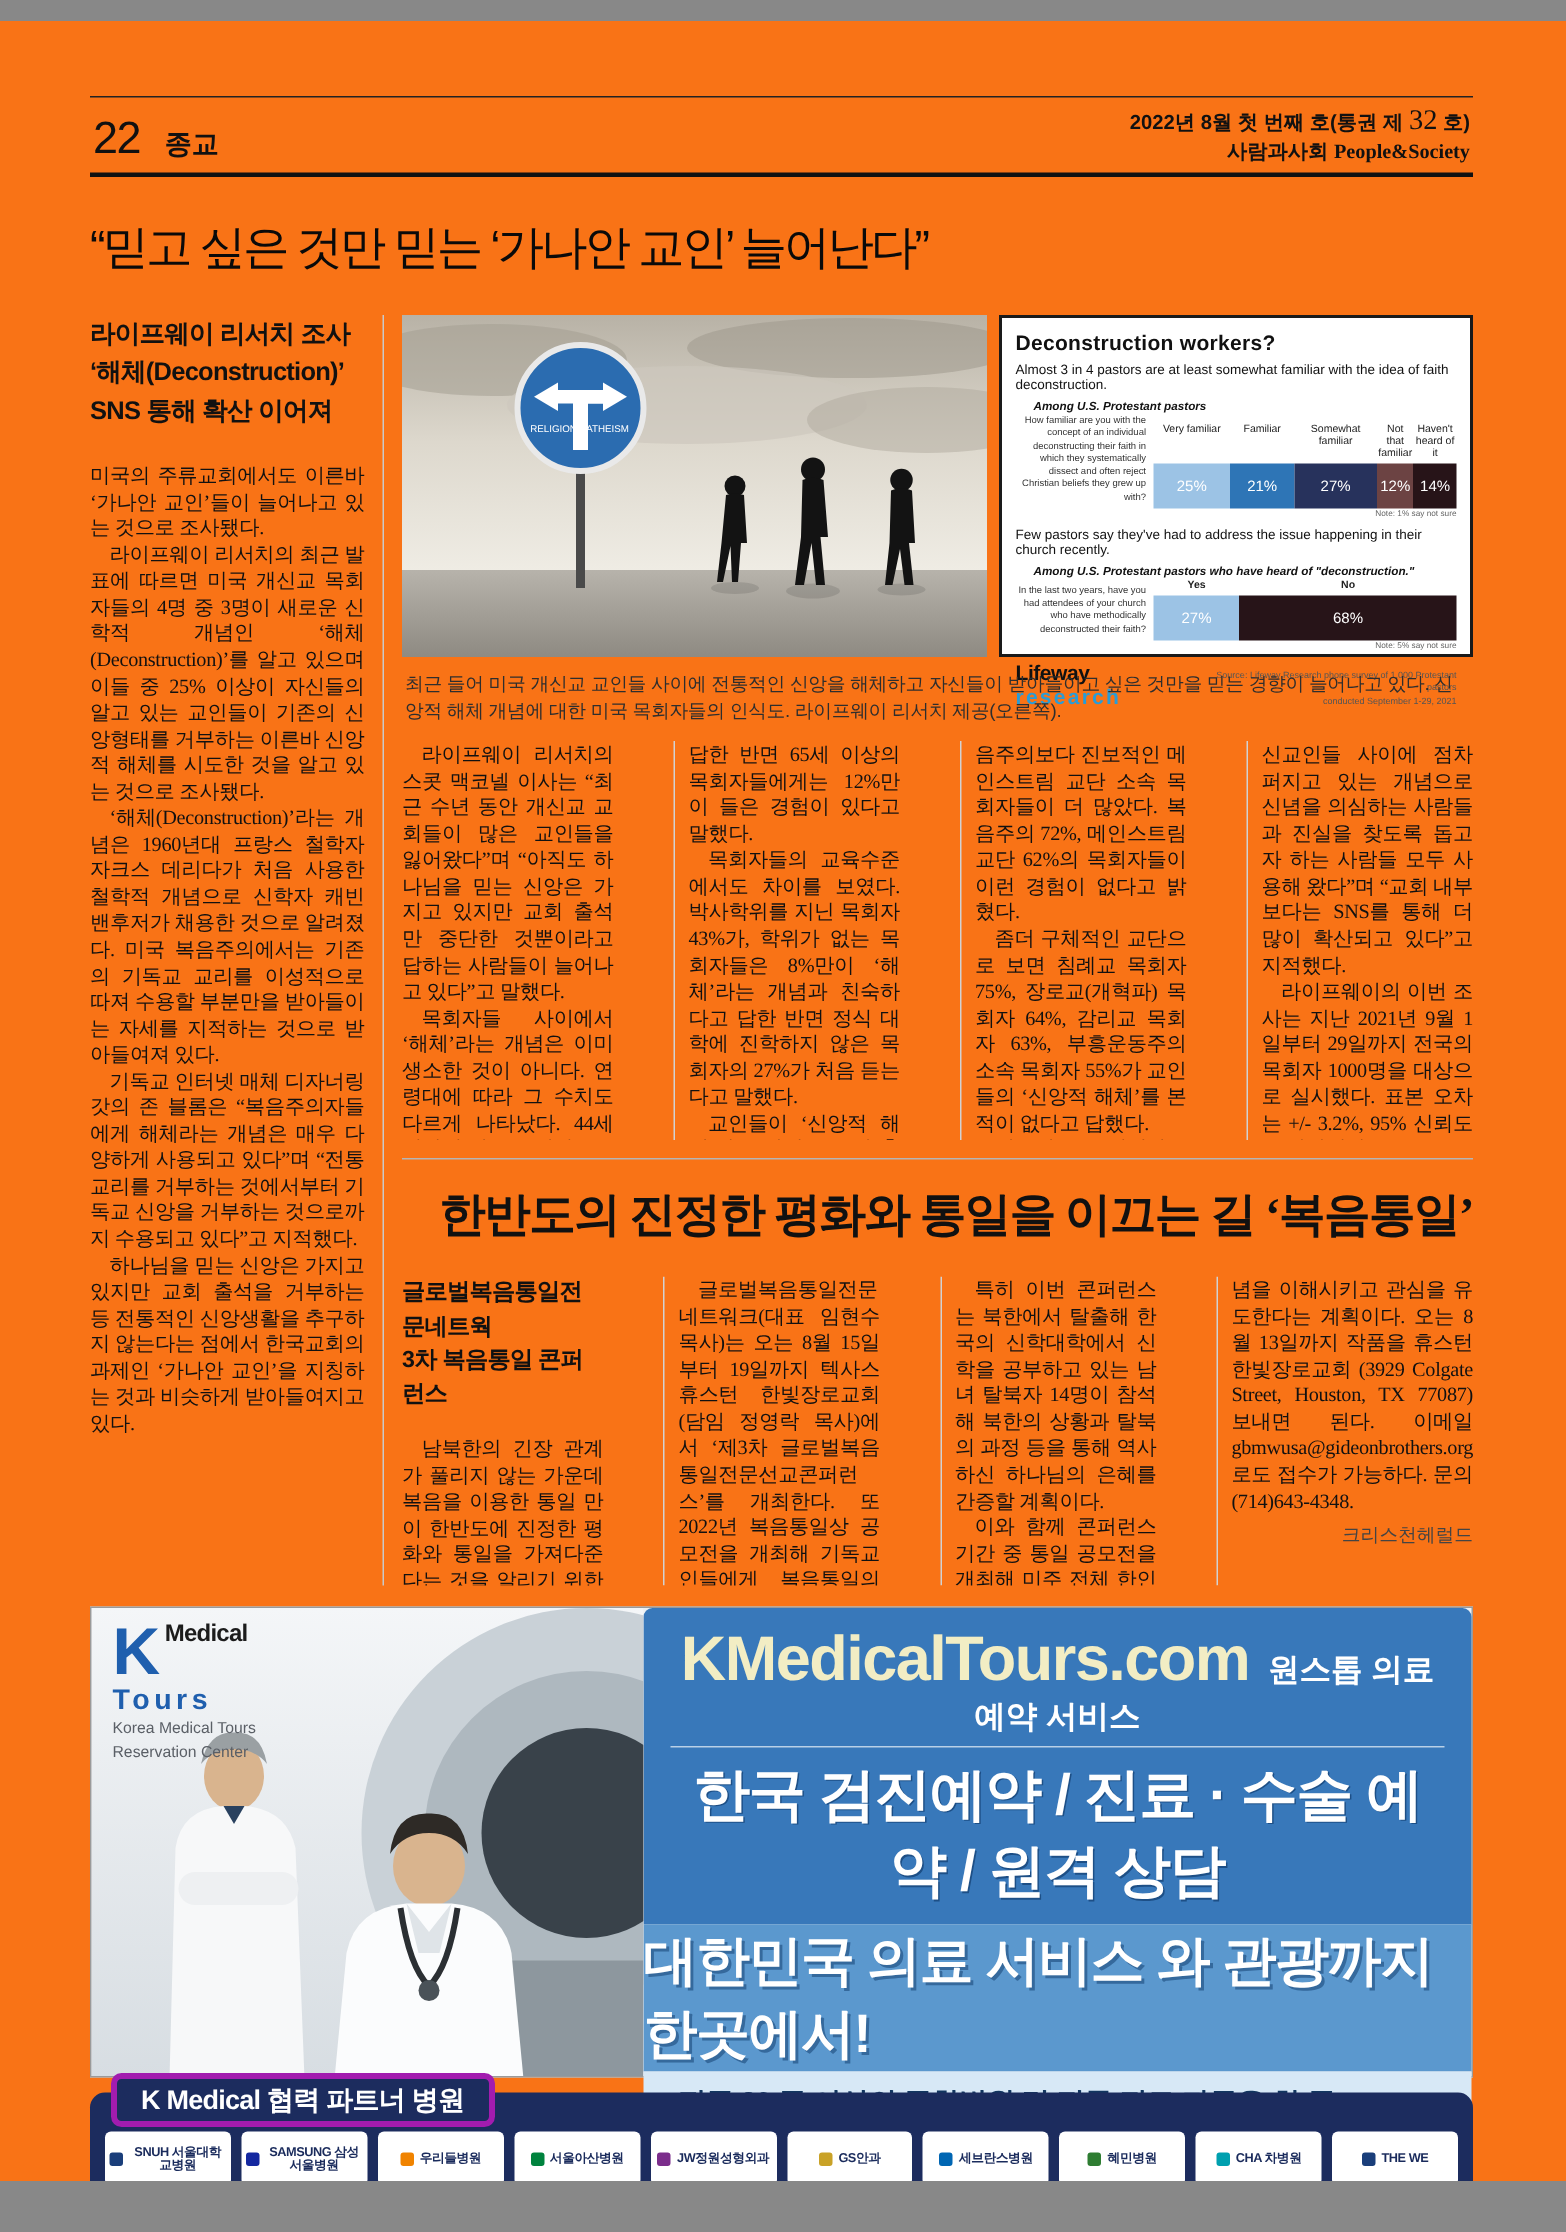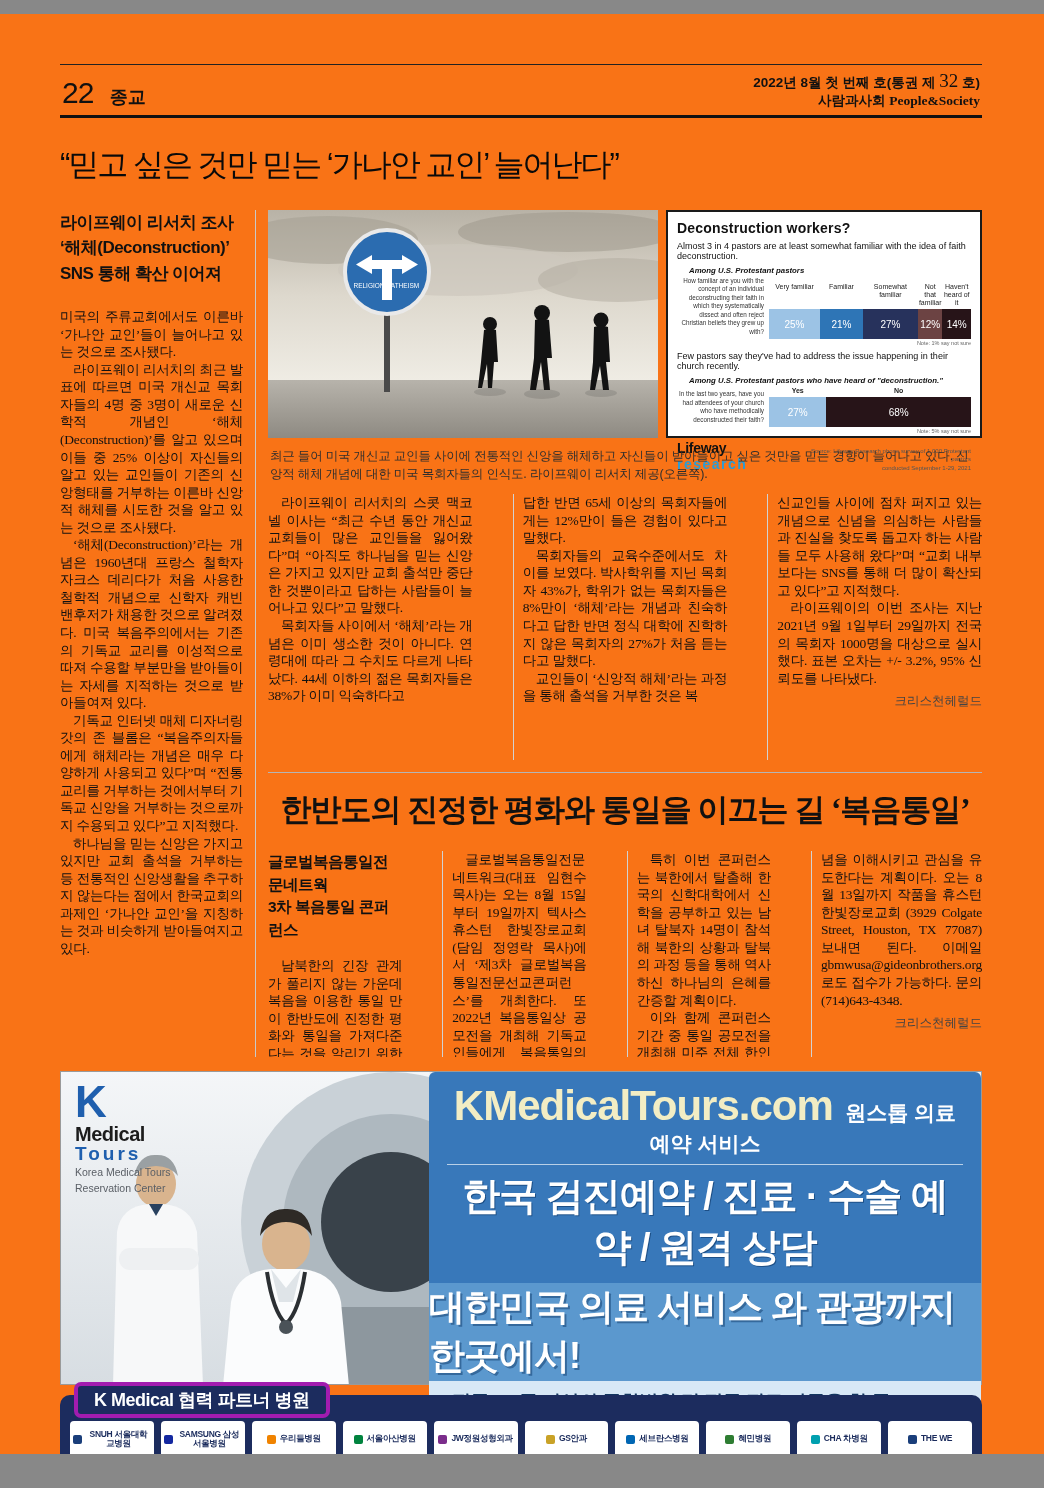--- a/index.html
+++ b/index.html
@@ -62,30 +62,30 @@
   .cols4 .col { flex:1; padding:0 9px; border-left:1px solid #d2d2d2; }
   .cols4 .col:first-child { border-left:none; padding-left:0; }
   .cols4 .col:last-child { padding-right:0; }
   .a1cols { height:266px; overflow:hidden; margin-top:2px; }
 
   .byline { font-family:"Liberation Serif",serif; font-size:12.5px; color:#444; text-align:right; margin-top:6px; }
 
   
   .article2 { border-top:1px solid #b5b5b5; margin-top:12px; padding-top:12px; }
   .headline2 { font-family:"Liberation Serif",serif; font-size:31px; font-weight:700;
-               text-align:center; letter-spacing:-1px; margin:4px 0 20px 0; }
+               text-align:right; letter-spacing:-1px; margin:4px 0 20px 0; }
   .a2cols { height:206px; overflow:hidden; }
   .a2cols h3 { font-size:15.5px; font-weight:800; line-height:1.45; letter-spacing:-0.5px; margin-bottom:16px; }
 
   
   .ad { margin-top:14px; height:314px; border:1px solid #9a9a9a; display:flex; background:#eef1f4; }
   .ad-photo { width:368px; flex:0 0 368px; position:relative; overflow:hidden; }
   .kmt-logo { position:absolute; top:8px; left:14px; z-index:3; line-height:1; }
   .kmt-k { font-size:44px; font-weight:800; color:#1f5fae; float:left; margin-right:3px; }
-  .kmt-medical { font-size:20px; font-weight:800; color:#1c1c1c; display:block; padding-top:2px; letter-spacing:-0.5px; }
+  .kmt-medical { font-size:16px; font-weight:800; color:#1c1c1c; display:block; padding-top:2px; letter-spacing:-0.5px; }
   .kmt-tours { font-size:19px; font-weight:800; color:#1f5fae; display:block; letter-spacing:3px; }
   .kmt-sub { clear:both; font-size:10.5px; color:#5a5f66; padding-top:3px; line-height:1.35; }
   .ad-right { flex:1; display:flex; flex-direction:column; }
   .ad-top { background:#3878ba; color:#fff; padding:8px 16px 10px 16px; border-radius:6px 6px 0 0; }
   .ad-visit { font-size:19px; color:#f2edc4; letter-spacing:1px; }
   .ad-brandline { text-align:center; margin-top:2px; }
   .ad-brand { font-size:42px; font-weight:700; color:#f2edc4; letter-spacing:-1px; }
   .ad-brand-suffix { font-size:21px; font-weight:700; color:#fff; margin-left:8px; }
   .ad-divider { border-top:1px solid rgba(255,255,255,.65); margin:6px 2px; }
   .ad-services { text-align:center; font-size:38px; font-weight:800; letter-spacing:-1px; color:#fff;
@@ -258,20 +258,25 @@
           <div class="col">
             <p class="ind">라이프웨이 리서치의 스콧 맥코넬 이사는 “최근 수년 동안 개신교 교회들이 많은 교인들을 잃어왔다”며 “아직도 하나님을 믿는 신앙은 가지고 있지만 교회 출석만 중단한 것뿐이라고 답하는 사람들이 늘어나고 있다”고 말했다.</p>
             <p class="ind">목회자들 사이에서 ‘해체’라는 개념은 이미 생소한 것이 아니다. 연령대에 따라 그 수치도 다르게 나타났다. 44세 이하의 젊은 목회자들은 38%가 이미 익숙하다고</p>
           </div>
           <div class="col">
             <p>답한 반면 65세 이상의 목회자들에게는 12%만이 들은 경험이 있다고 말했다.</p>
             <p class="ind">목회자들의 교육수준에서도 차이를 보였다. 박사학위를 지닌 목회자 43%가, 학위가 없는 목회자들은 8%만이 ‘해체’라는 개념과 친숙하다고 답한 반면 정식 대학에 진학하지 않은 목회자의 27%가 처음 듣는다고 말했다.</p>
             <p class="ind">교인들이 ‘신앙적 해체’라는 과정을 통해 출석을 거부한 것은 복</p>
           </div>
           <div class="col">
+            <p>음주의보다 진보적인 메인스트림 교단 소속 목회자들이 더 많았다. 복음주의 72%, 메인스트림 교단 62%의 목회자들이 이런 경험이 없다고 밝혔다.</p>
+            <p class="ind">좀더 구체적인 교단으로 보면 침례교 목회자 75%, 장로교(개혁파) 목회자 64%, 감리교 목회자 63%, 부흥운동주의 소속 목회자 55%가 교인들의 ‘신앙적 해체’를 본 적이 없다고 답했다.</p>
+            <p class="ind">맥코넬은 “해체라는 용어는 개</p>
+          </div>
+          <div class="col">
             <p>신교인들 사이에 점차 퍼지고 있는 개념으로 신념을 의심하는 사람들과 진실을 찾도록 돕고자 하는 사람들 모두 사용해 왔다”며 “교회 내부보다는 SNS를 통해 더 많이 확산되고 있다”고 지적했다.</p>
             <p class="ind">라이프웨이의 이번 조사는 지난 2021년 9월 1일부터 29일까지 전국의 목회자 1000명을 대상으로 실시했다. 표본 오차는 +/- 3.2%, 95% 신뢰도를 나타냈다.</p>
             <div class="byline">크리스천헤럴드</div>
           </div>
         </div>
 
         <div class="article2">
           <h2 class="headline2">한반도의 진정한 평화와 통일을 이끄는 길 ‘복음통일’</h2>
           <div class="cols4 a2cols bodytext">
             <div class="col">

